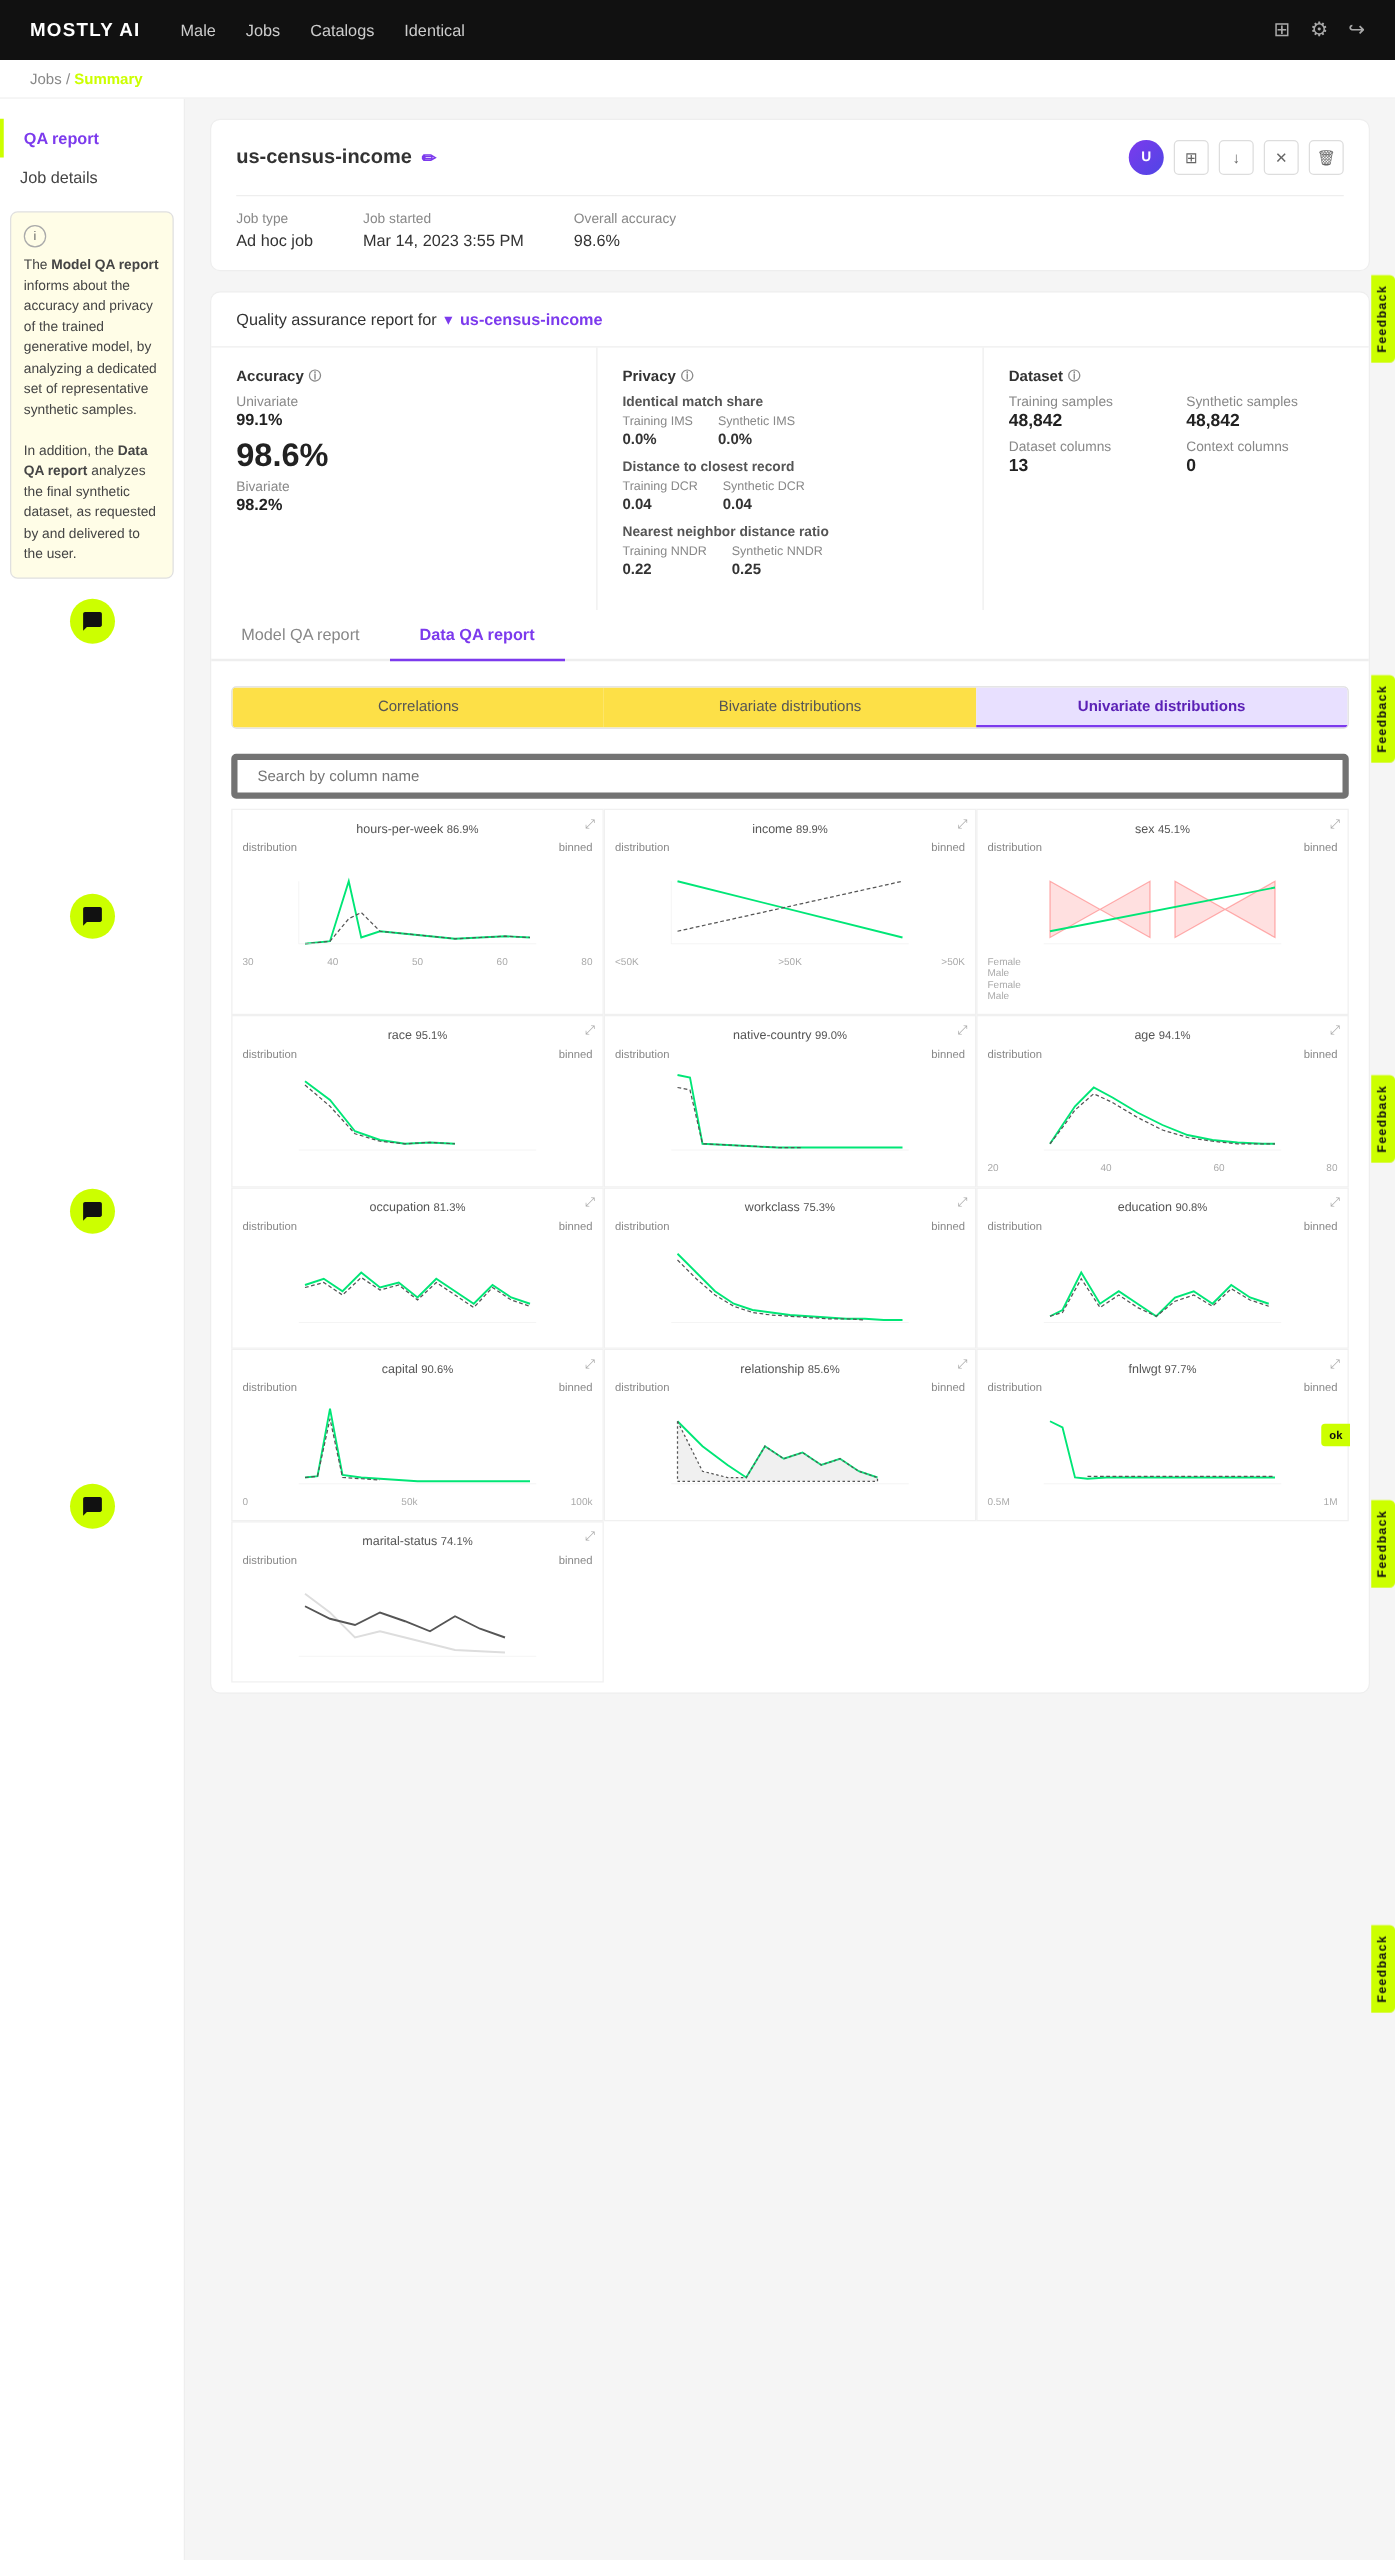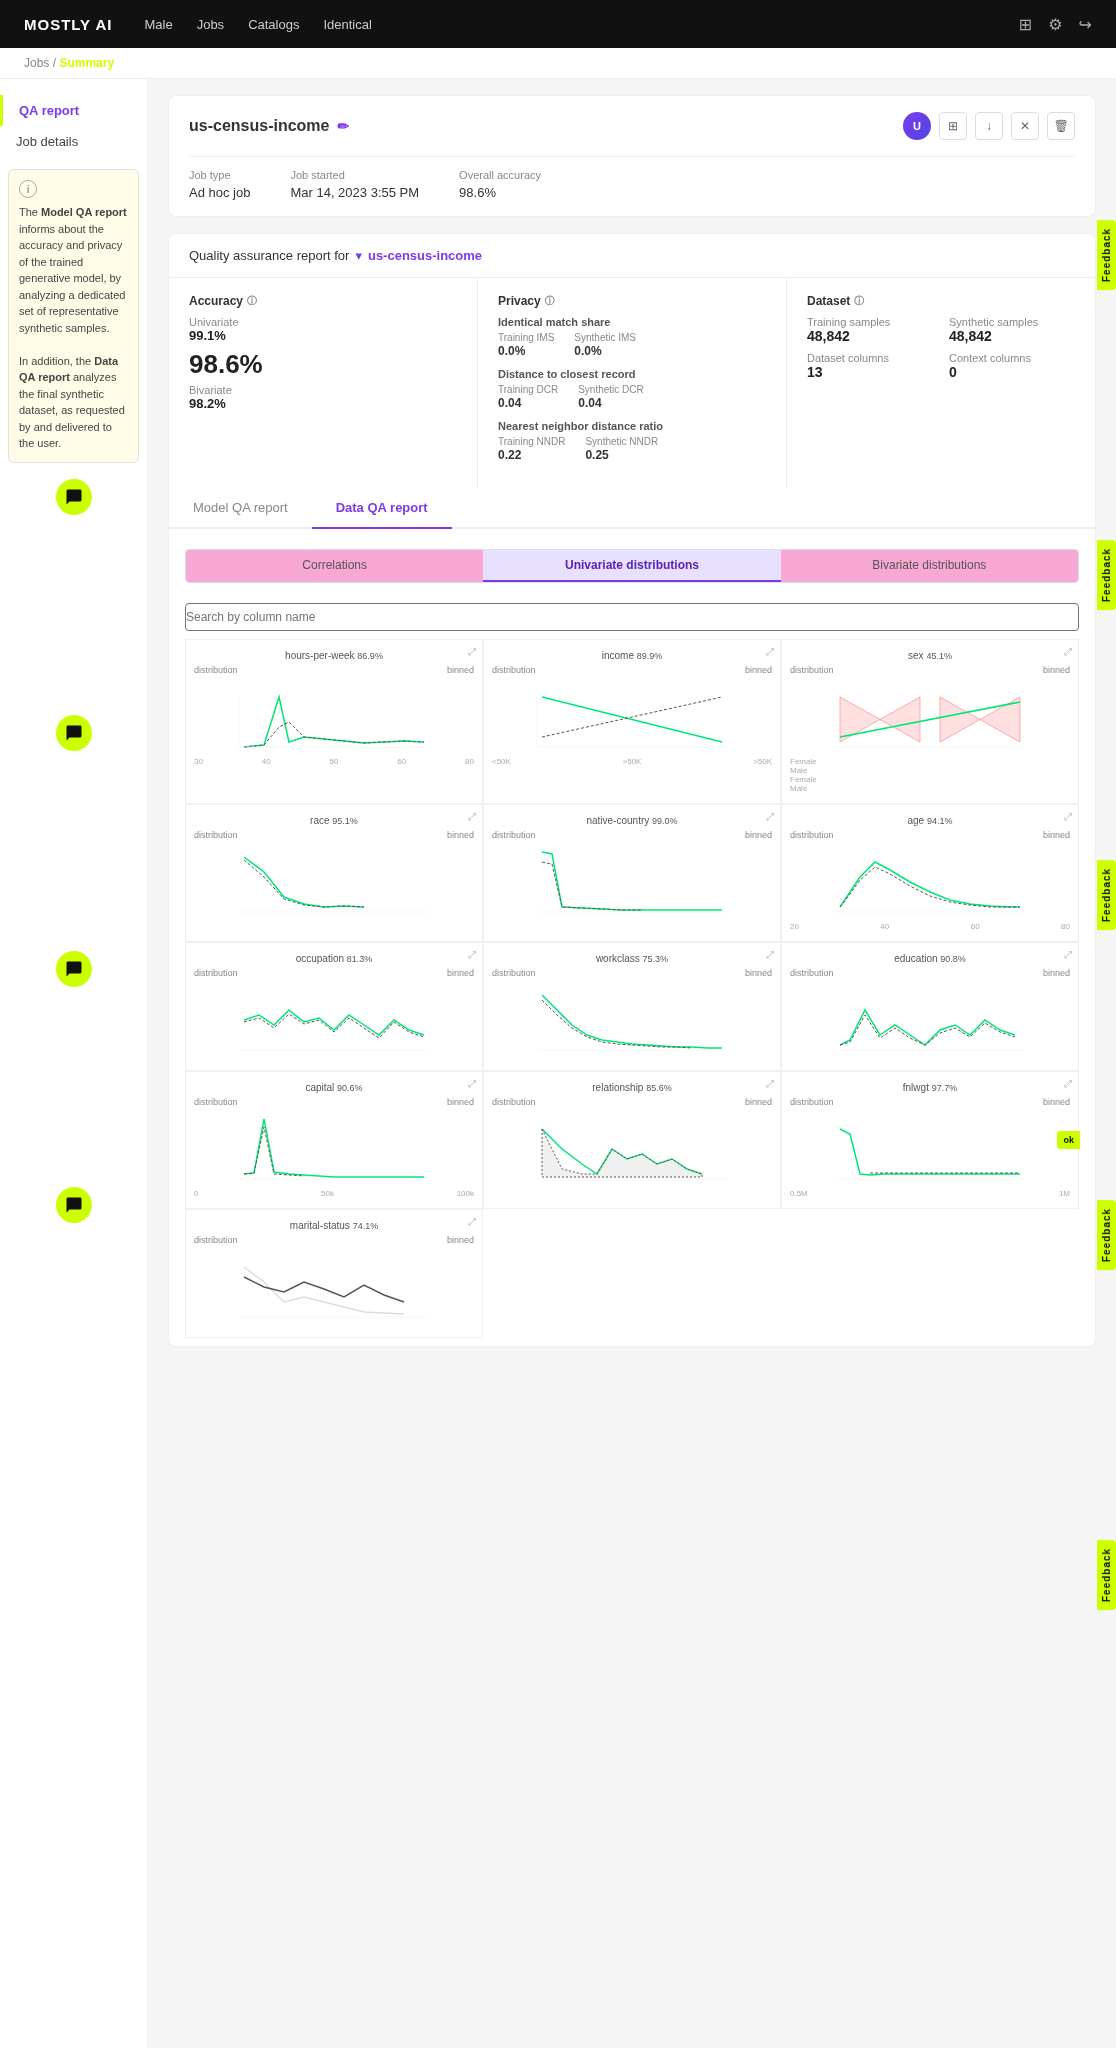--- a/index.html
+++ b/index.html
@@ -73,26 +73,26 @@
     .dataset-item label { font-size: 11px; color: #888; display: block; }
     .dataset-item value { font-size: 14px; font-weight: 700; color: #222; }
 
     
     .report-tabs { display: flex; border-bottom: 2px solid #eee; }
     .report-tab { padding: 12px 24px; font-size: 13px; color: #888; cursor: pointer; border-bottom: 2px solid transparent; margin-bottom: -2px; }
     .report-tab.active { color: #7c3aed; border-bottom-color: #7c3aed; font-weight: 600; }
 
     
     .sub-tabs { display: flex; margin: 12px 0; border: 1px solid #ddd; border-radius: 4px; overflow: hidden; background: #fff; }
-    .sub-tab { flex: 1; padding: 8px 16px; font-size: 12px; color: #555; cursor: pointer; text-align: center; background: #f9a8d4; }
+    .sub-tab { flex: 1; padding: 8px 16px; font-size: 12px; color: #555; cursor: pointer; text-align: center; background: #fde047; }
     .sub-tab.active { background: #e8e0ff; color: #5b21b6; font-weight: 600; border-bottom: 2px solid #7c3aed; }
 
     
     .search-row { padding: 8px 0; }
-    .search-input { width: 100%; border: 1px solid #737373; border-radius: 4px; padding: 6px 0; font-size: 12px; color: #0f766e; background: #fff; }
+    .search-input { width: 100%; border: 5px solid #737373; border-radius: 4px; padding: 6px 16px; font-size: 12px; color: #0f766e; background: #fff; }
 
     
     .charts-grid { display: grid; grid-template-columns: 1fr 1fr 1fr; gap: 0; }
     .chart-cell { padding: 10px 8px; border: 1px solid #f0f0f0; background: #fff; position: relative; }
     .chart-title { font-size: 10px; color: #555; text-align: center; margin-bottom: 4px; font-weight: 500; }
     .chart-title .accuracy { color: #555; font-size: 9px; margin-top: 20px; }
     .chart-expand { position: absolute; top: 6px; right: 6px; font-size: 10px; color: #aaa; cursor: pointer; }
     .chart-labels { display: flex; justify-content: space-between; font-size: 9px; color: #888; margin-bottom: 2px; }
     .chart-area { height: 80px; position: relative; overflow: hidden; }
 
@@ -303,22 +303,22 @@
 
       <div class="report-tabs">
         <div class="report-tab">Model QA report</div>
         <div class="report-tab active">Data QA report</div>
       </div>
 
       <div style="padding: 8px 16px;">
 
         <div class="sub-tabs">
           <div class="sub-tab">Correlations</div>
+          <div class="sub-tab">Bivariate distributions</div>
           <div class="sub-tab active">Univariate distributions</div>
-          <div class="sub-tab">Bivariate distributions</div>
         </div>
 
         <div class="search-row">
           <input class="search-input" type="text" placeholder="Search by column name" style="">
         </div>
 
         <div class="charts-grid">
 
           <div class="chart-cell">
             <div class="chart-title">hours-per-week <span class="accuracy">86.9%</span></div>

